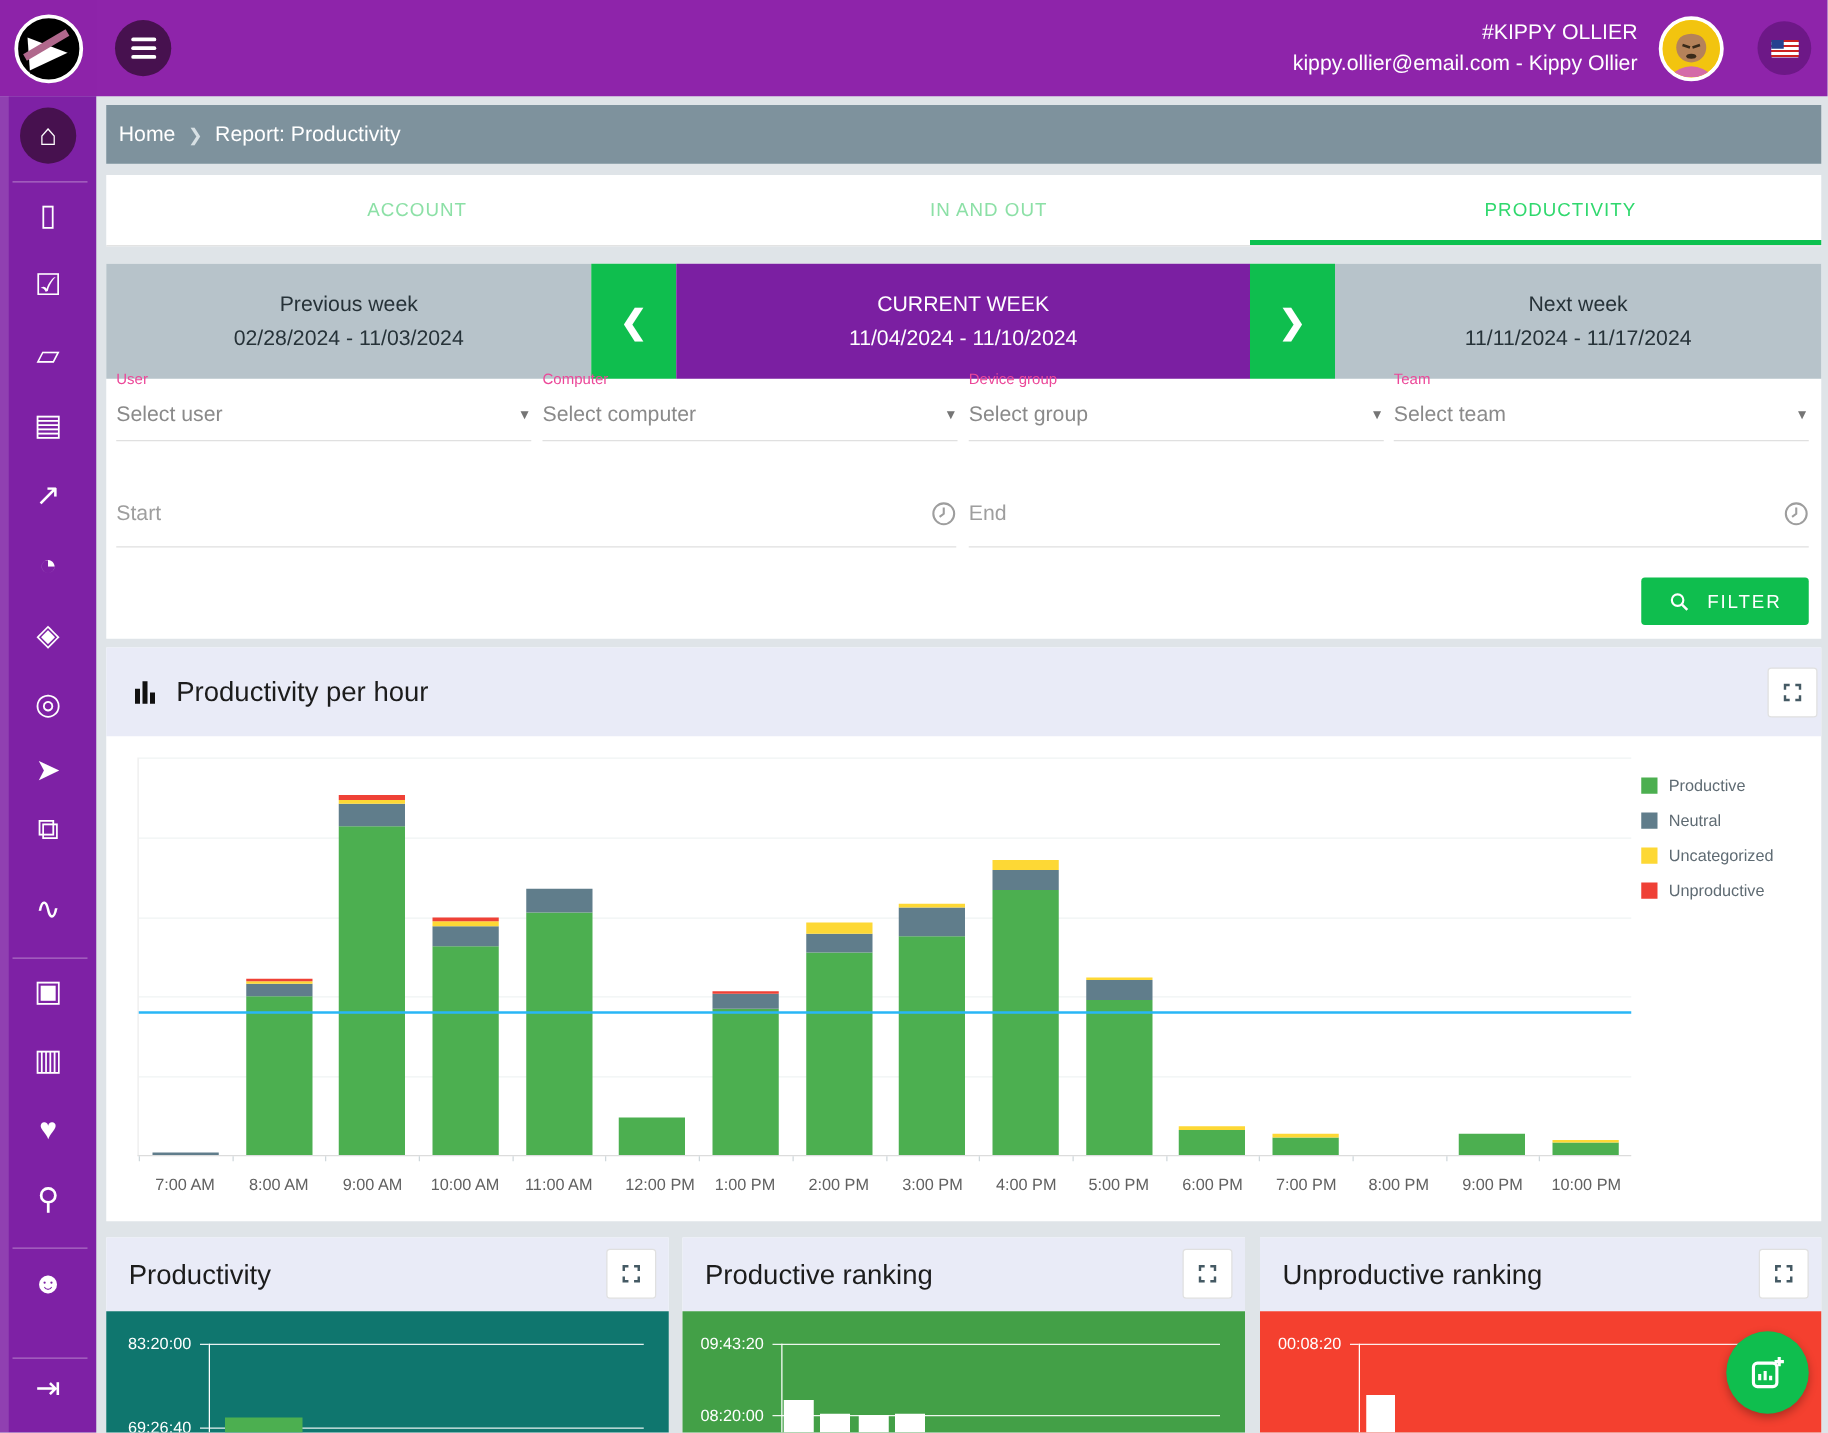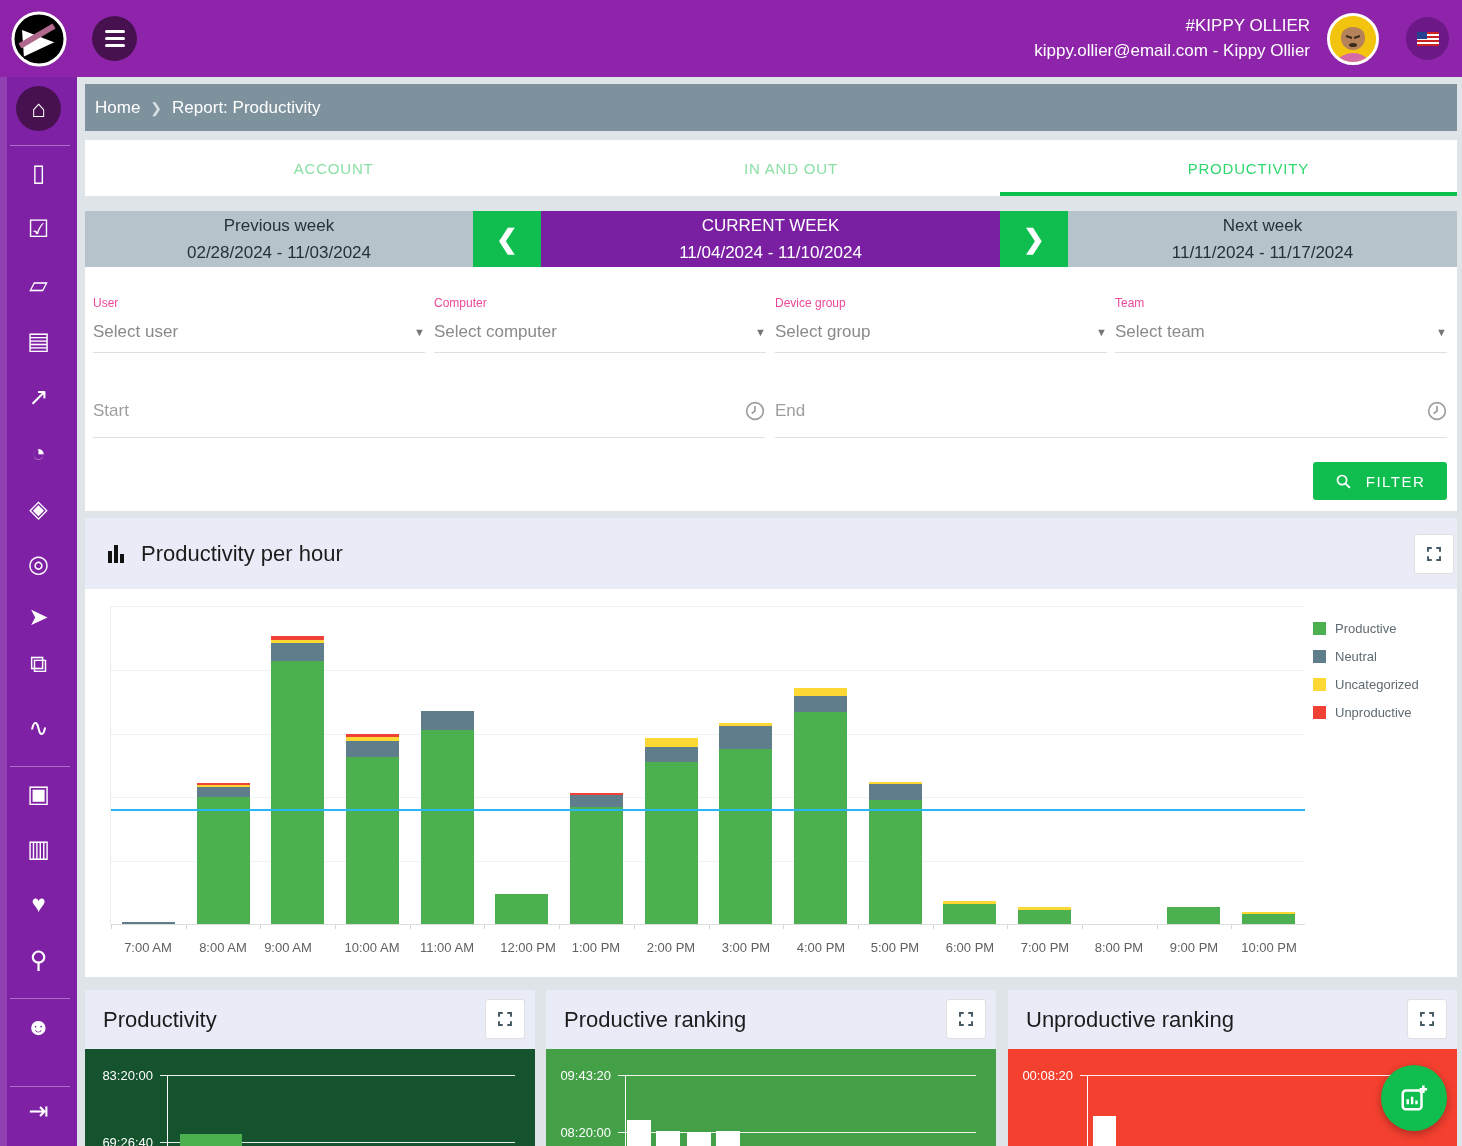--- a/index.html
+++ b/index.html
@@ -38,21 +38,21 @@
   
   .tabsbar { position:absolute; left:85px; top:140px; width:1372px; height:57px; background:#fff;
     display:flex; border-bottom:1px solid #e3e3e3; }
   .tab { flex:1; display:flex; align-items:center; justify-content:center; font-size:15px;
     letter-spacing:.8px; color:#8ce0a6; cursor:pointer; position:relative;padding-left:40px; }
   .tab.active { color:#2fd86d; }
   .tab.active::after { content:""; position:absolute; left:0; bottom:0; width:100%; height:4px; background:#0cc14f; }
 
   
   .filters-card { position:absolute; left:85px; top:211px; width:1372px; height:300px; background:#fff; }
-  .weeknav { position:absolute; left:0; top:0; width:1372px; height:56px; display:flex; }
+  .weeknav { position:absolute; left:0; top:0; width:1372px; height:92px; display:flex; }
   .wk-block { display:flex; flex-direction:column; align-items:center; justify-content:center; gap:7px; }
   .wk-gray { background:#b7c3ca; color:#263238; width:388px; cursor:pointer; }
   .wk-title { font-size:17px; }
   .wk-range { font-size:17px; }
   .wk-chevron { width:68px; background:#0fbe4e; color:#fff; display:flex; align-items:center; justify-content:center;
     font-size:26px; font-weight:bold; cursor:pointer; }
   .wk-current { background:#7b1fa2; color:#fff; width:459px; cursor:pointer; }
 
   .f-field { position:absolute; width:332px; }
   .f-label { font-size:12px; color:#ec4899; }
@@ -324,21 +324,21 @@
         <div class="bar-seg" style="left: 86px; width: 53px; bottom: 127.2px; height: 10.1px; background: rgb(96, 125, 139);"></div>
         <div class="bar-seg" style="left: 86px; width: 53px; bottom: 137.3px; height: 1.9px; background: rgb(253, 216, 53);"></div>
         <div class="bar-seg" style="left: 86px; width: 53px; bottom: 139.3px; height: 1.9px; background: rgb(239, 65, 54);"></div>
         <div class="x-tick" style="left: 75px;"></div>
         <div class="x-label" style="left: 67px;">8:00 AM</div>
         <div class="bar-seg" style="left: 160px; width: 53px; bottom: 0px; height: 263.1px; background: rgb(76, 175, 80);"></div>
         <div class="bar-seg" style="left: 160px; width: 53px; bottom: 263.1px; height: 17.8px; background: rgb(96, 125, 139);"></div>
         <div class="bar-seg" style="left: 160px; width: 53px; bottom: 280.9px; height: 2.9px; background: rgb(253, 216, 53);"></div>
         <div class="bar-seg" style="left: 160px; width: 53px; bottom: 283.8px; height: 3.9px; background: rgb(239, 65, 54);"></div>
         <div class="x-tick" style="left: 149px;"></div>
-        <div class="x-label" style="left: 132px;">9:00 AM</div>
+        <div class="x-label" style="left: 142px;">9:00 AM</div>
         <div class="bar-seg" style="left: 235px; width: 53px; bottom: 0px; height: 167.2px; background: rgb(76, 175, 80);"></div>
         <div class="bar-seg" style="left: 235px; width: 53px; bottom: 167.2px; height: 15.9px; background: rgb(96, 125, 139);"></div>
         <div class="bar-seg" style="left: 235px; width: 53px; bottom: 183.1px; height: 3.9px; background: rgb(253, 216, 53);"></div>
         <div class="bar-seg" style="left: 235px; width: 53px; bottom: 187px; height: 2.9px; background: rgb(239, 65, 54);"></div>
         <div class="x-tick" style="left: 224px;"></div>
         <div class="x-label" style="left: 216px;">10:00 AM</div>
         <div class="bar-seg" style="left: 310px; width: 53px; bottom: 0px; height: 194.2px; background: rgb(76, 175, 80);"></div>
         <div class="bar-seg" style="left: 310px; width: 53px; bottom: 194.2px; height: 18.8px; background: rgb(96, 125, 139);"></div>
         <div class="x-tick" style="left: 299px;"></div>
         <div class="x-label" style="left: 291px;">11:00 AM</div>
@@ -410,21 +410,21 @@
 
   <div class="mini-card" style="left:85px;">
     <div class="mini-head">
         <span class="mini-title">Productivity</span>
       </div>
     <div class="expand-btn" style="left:400px; top:9px;">
         <svg width="18" height="18" viewBox="0 0 24 24">
           <path d="M4 9V4h5M15 4h5v5M20 15v5h-5M9 20H4v-5" fill="none" stroke="#455a64" stroke-width="2.6"></path>
         </svg>
       </div>
-    <div class="mini-body" id="mini1" style="background: #14532d;">
+    <div class="mini-body" id="mini1" style="background: #0f766e;">
         <div class="m-grid" style="left: 82px; top: 26px; width: 348px;"></div>
         <div class="m-grid" style="left: 75px; top: 26px; width: 7px;"></div>
         <div class="m-ticklab" style="left: -10px; top: 26px;">83:20:00</div>
         <div class="m-grid" style="left: 82px; top: 93px; width: 348px;"></div>
         <div class="m-grid" style="left: 75px; top: 93px; width: 7px;"></div>
         <div class="m-ticklab" style="left: -10px; top: 93px;">69:26:40</div>
         <div class="m-axis" style="left: 82px; top: 26px; height: 71px;"></div>
         <div class="m-bar" style="left: 95px; top: 85px; width: 62px; height: 12px; background: rgb(76, 175, 80);"></div>
       </div>
   </div>

